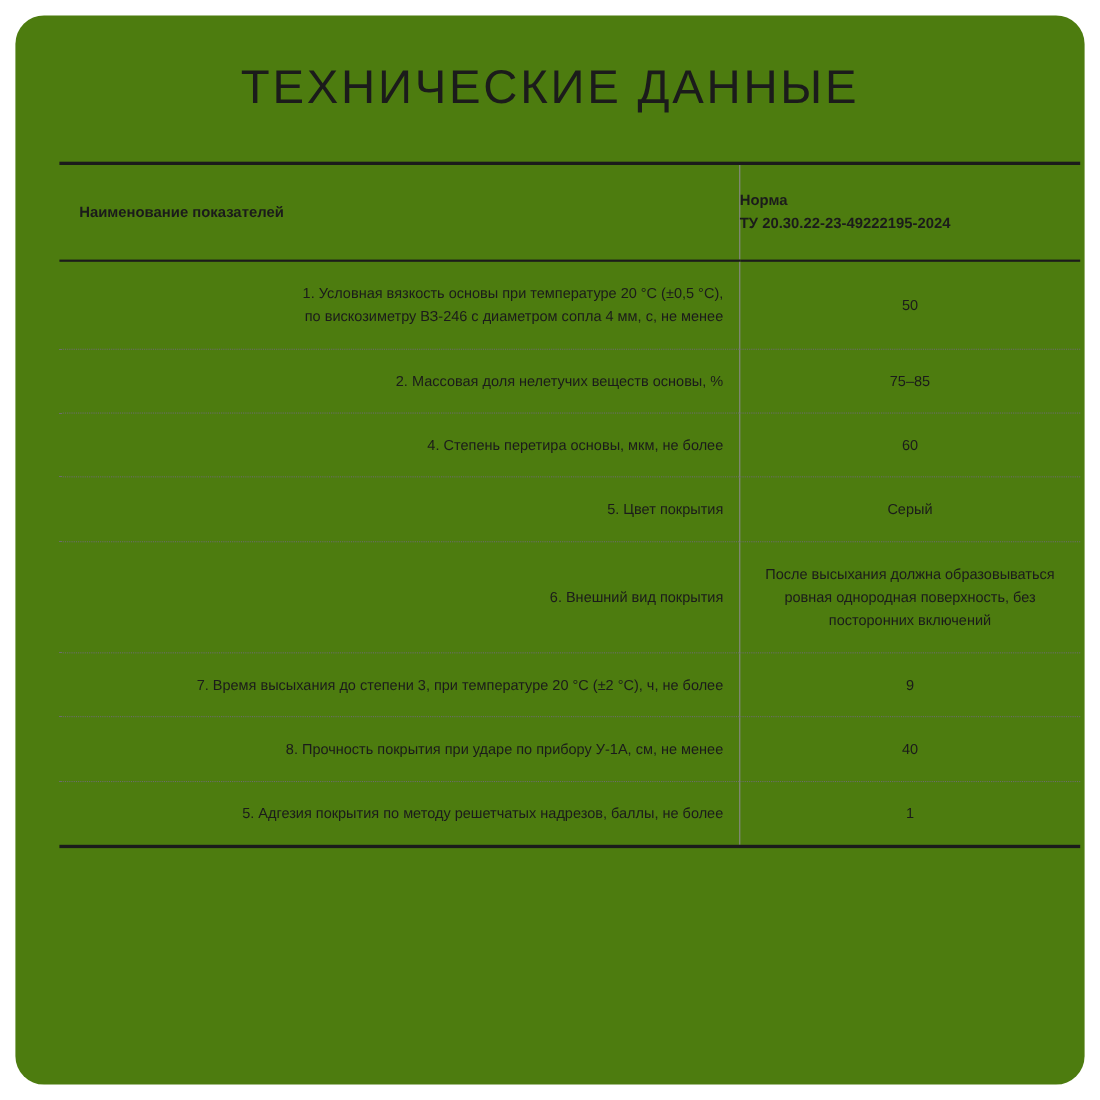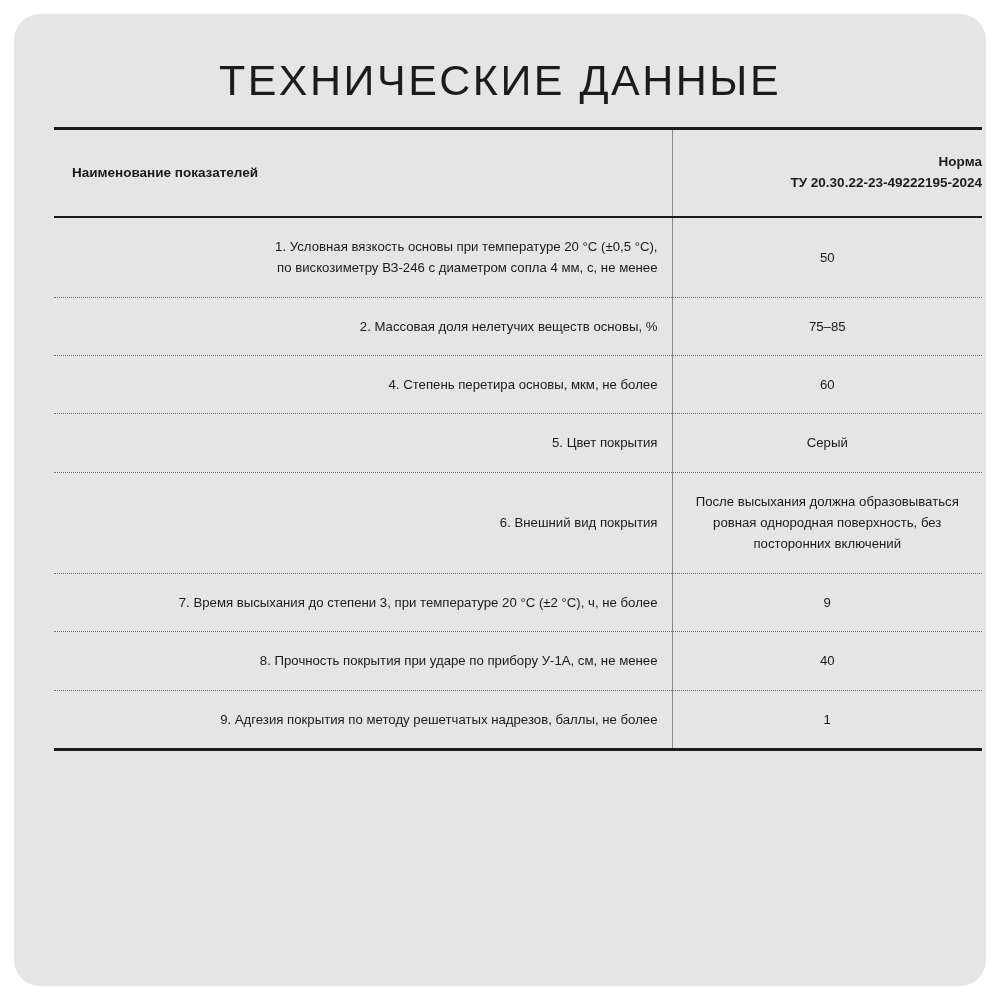--- a/index.html
+++ b/index.html
@@ -18,26 +18,27 @@
     width: 1000px;
     height: 1000px;
     box-sizing: border-box;
     padding: 14px;
     background: #ffffff;
   }
   .card {
     width: 100%;
     height: 100%;
     box-sizing: border-box;
-    background: #e5e5e5;
+    background: #4d7c0f;
     border-radius: 26px;
     padding: 26px 40px 40px 40px;
     display: flex;
     flex-direction: column;
     align-items: stretch;
+    gap: 20px;
   }
   .doc-title {
     text-align: center;
     font-size: 43px;
     letter-spacing: 2.5px;
     font-weight: 400;
     color: #1b1b1b;
     margin: 16px 0 22px 0;
     white-space: nowrap;
   }
@@ -68,21 +69,21 @@
     font-weight: bold;
     padding: 22px 0 22px 0;
     vertical-align: middle;
     border-bottom: 2.5px solid #1b1b1b;
   }
   thead th.h-name {
     text-align: left;
     padding-left: 18px;
   }
   thead th.h-norm {
-    text-align: right;
+    text-align: left;
     line-height: 1.55;
     border-left: 1px solid #8a8a8a;
   }
   tbody td {
     font-size: 13.2px;
     vertical-align: middle;
     padding: 18px 0;
     border-bottom: 1px dotted #6d6d6d;
   }
   tbody tr:last-child td {
@@ -170,21 +171,21 @@
             <td class="v-name">7. Время высыхания до степени 3, при температуре 20 °С (±2 °С), ч, не более</td>
             <td class="v-norm">9</td>
           </tr>
 
           <tr>
             <td class="v-name">8. Прочность покрытия при ударе по прибору У-1А, см, не менее</td>
             <td class="v-norm">40</td>
           </tr>
 
           <tr>
-            <td class="v-name">9. Адгезия покрытия по методу решетчатых надрезов, баллы, не более</td>
+            <td class="v-name">5. Адгезия покрытия по методу решетчатых надрезов, баллы, не более</td>
             <td class="v-norm">1</td>
           </tr>
 
         </tbody>
       </table>
 
       <div class="rule-bottom"></div>
     </div>
 
   </div>

